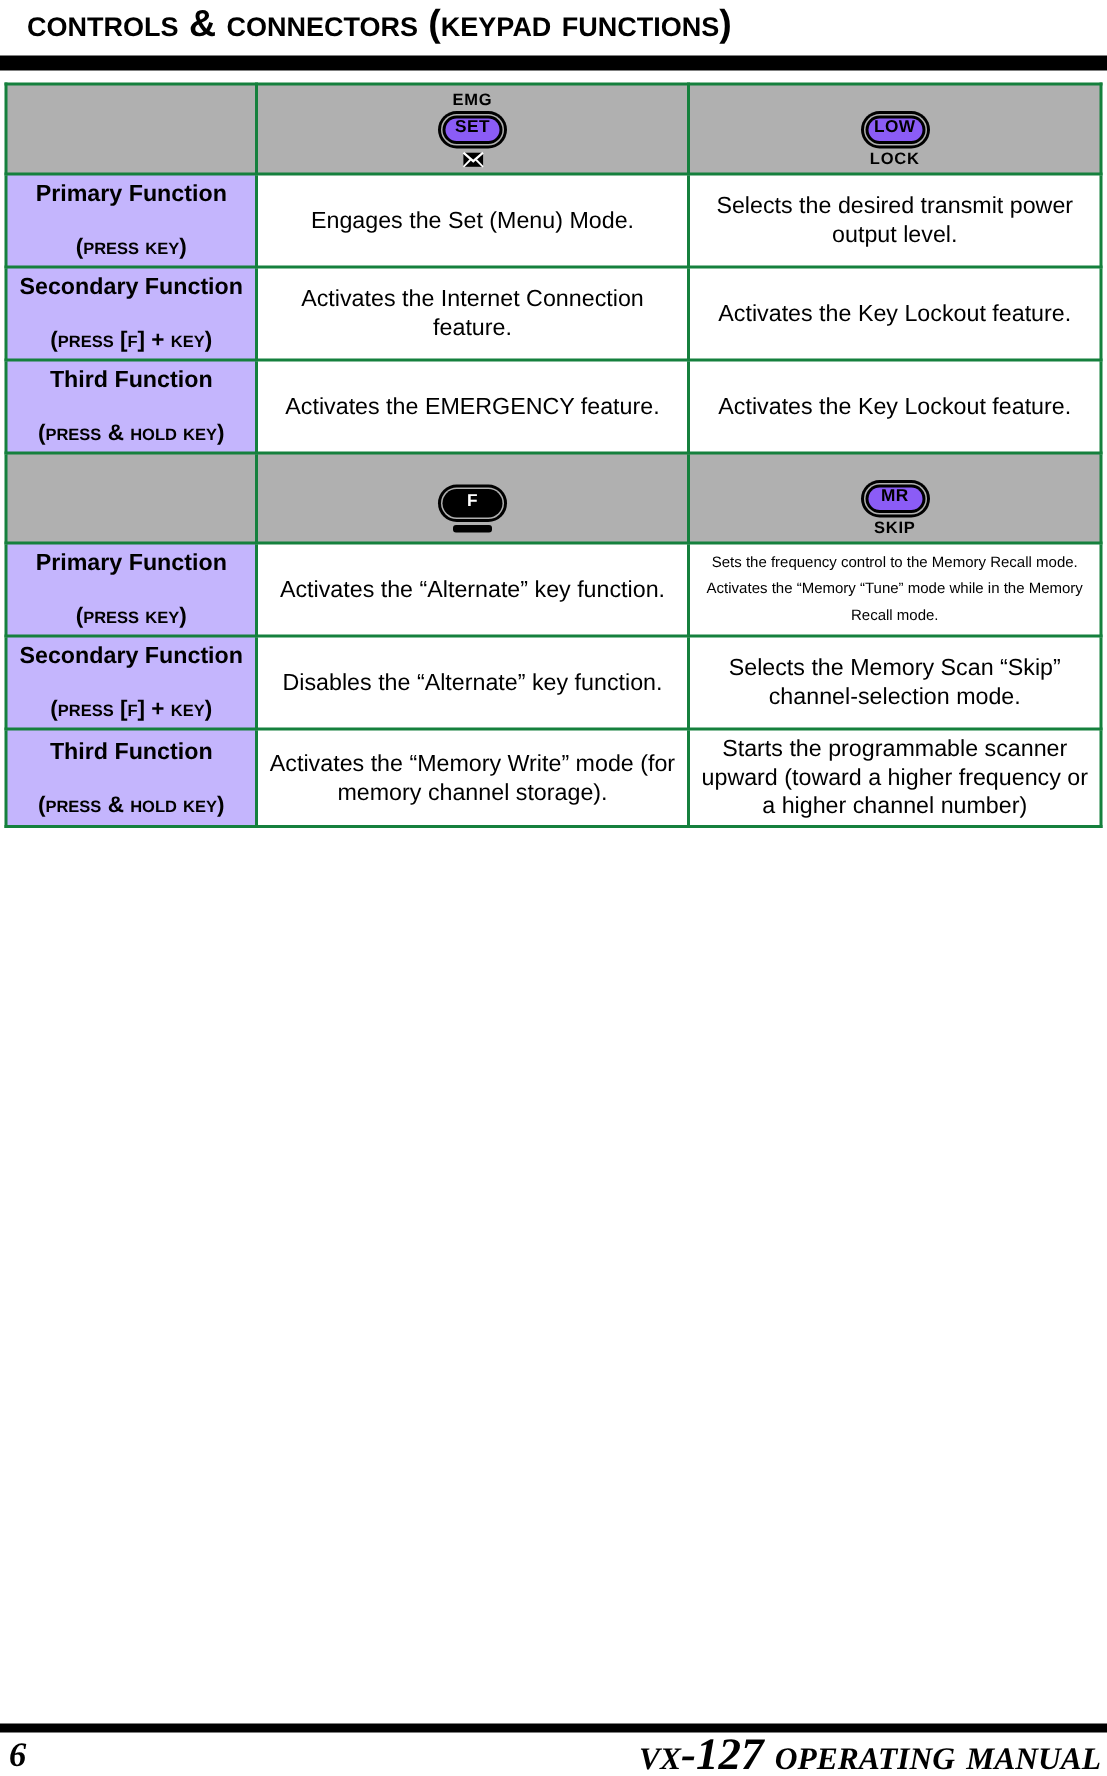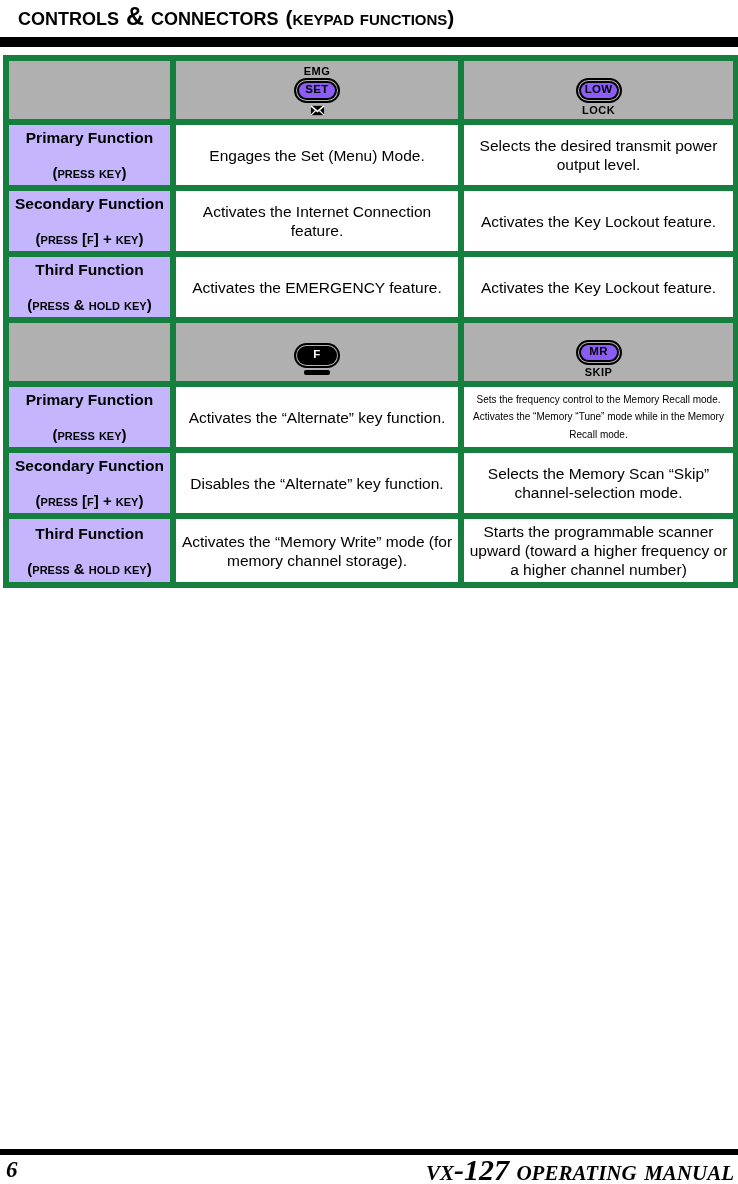--- a/index.html
+++ b/index.html
@@ -33,21 +33,21 @@
     font-weight: bold;
     font-size: 25px;
     letter-spacing: 0px;
     line-height: 30px;
   }
   .sc {
     font-variant: small-caps;
     text-transform: lowercase;
   }
   .title-paren {
-    font-size: 21px;
+    font-size: 25px;
     font-weight: bold;
   }
   .header-rule {
     position: absolute;
     left: 0;
     top: 37px;
     width: 738px;
     height: 10px;
     background: #000000;
   }
@@ -55,21 +55,21 @@
   
   .key-table {
     position: absolute;
     left: 3px;
     top: 55px;
     width: 732px;
     border-collapse: collapse;
     table-layout: fixed;
   }
   .key-table td {
-    border: 6px solid #15803d;
+    border: 2px solid #15803d;
     vertical-align: middle;
     text-align: center;
     padding: 3px 5px;
   }
   col.c-label { width: 167px; }
   col.c-mid   { width: 288px; }
   col.c-right { width: 275px; }
 
   .row-label {
     background: #c4b5fd;

